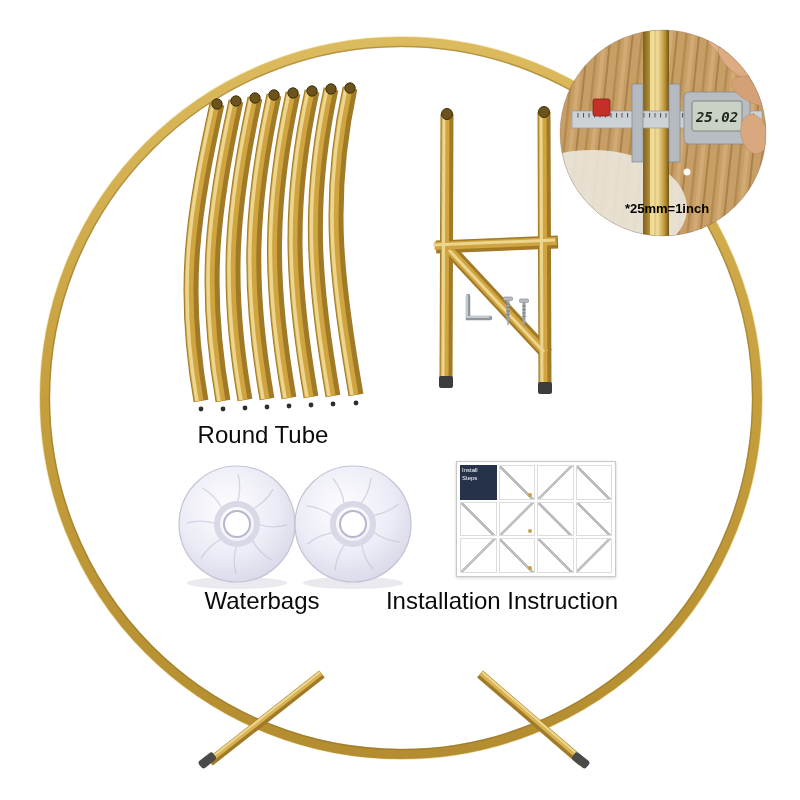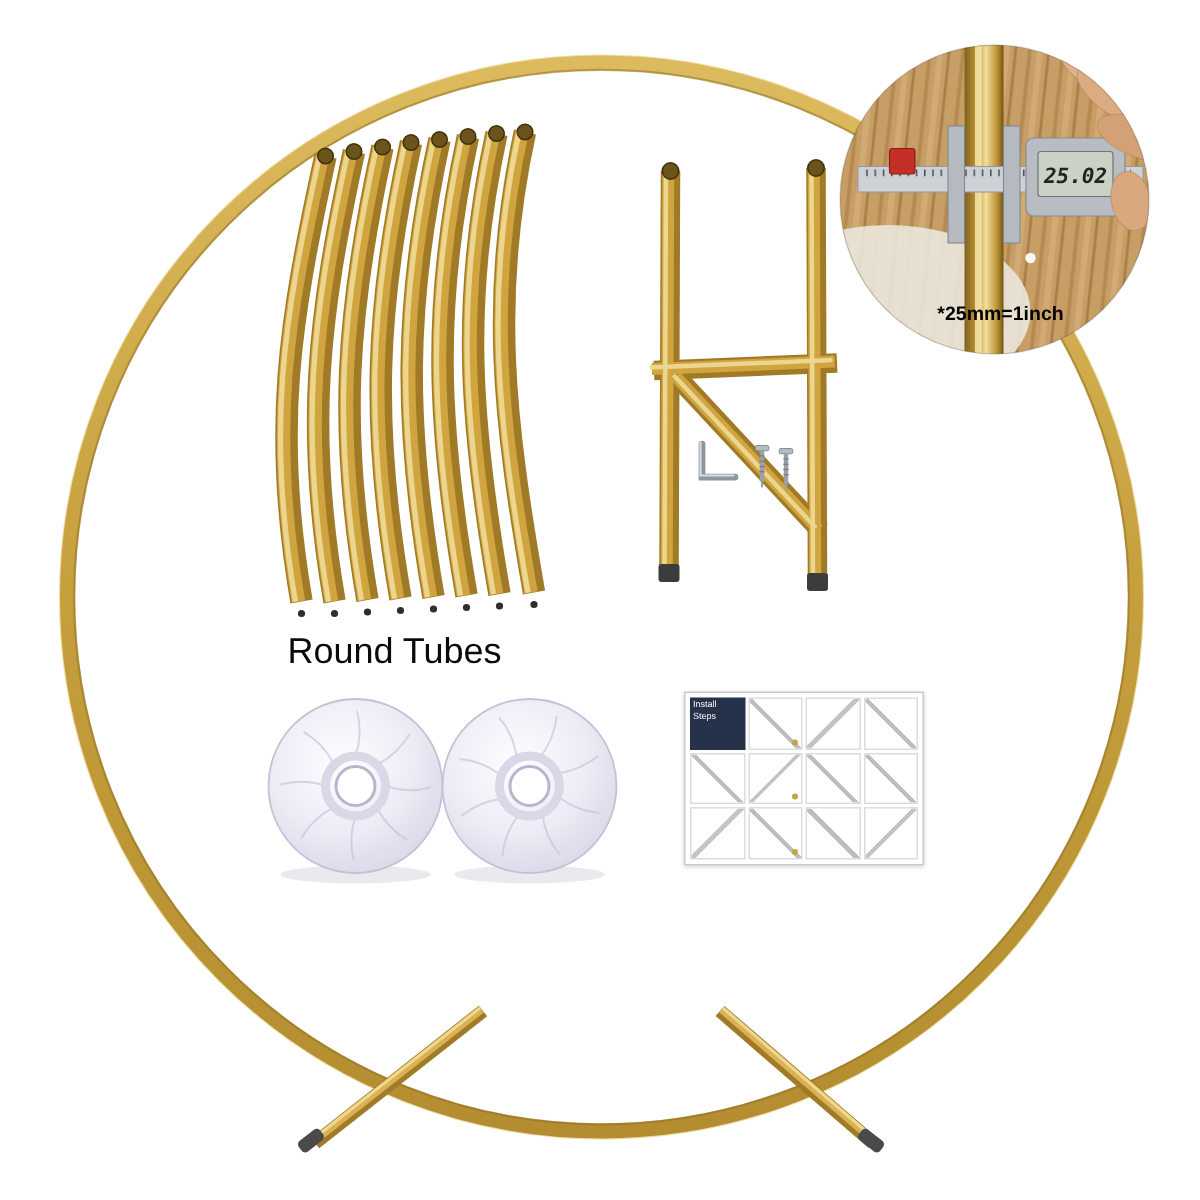--- a/index.html
+++ b/index.html
@@ -223,16 +223,18 @@
   <div class="cell"></div>
   <div class="cell"></div>
   <div class="cell"></div>
   <div class="cell"></div>
   <div class="cell"></div>
   <div class="cell"></div>
   <div class="cell"></div>
   <div class="cell"></div>
 </div>
 
-<div class="label" id="lbl-round">Round Tubes</div>
+<div class="label" id="lbl-round">Round Tube</div>
+<div class="label" id="lbl-water">Waterbags</div>
+<div class="label" id="lbl-install">Installation Instruction</div>
 <div id="inset-note">*25mm=1inch</div>
 
 </div>
 
 </body></html>

